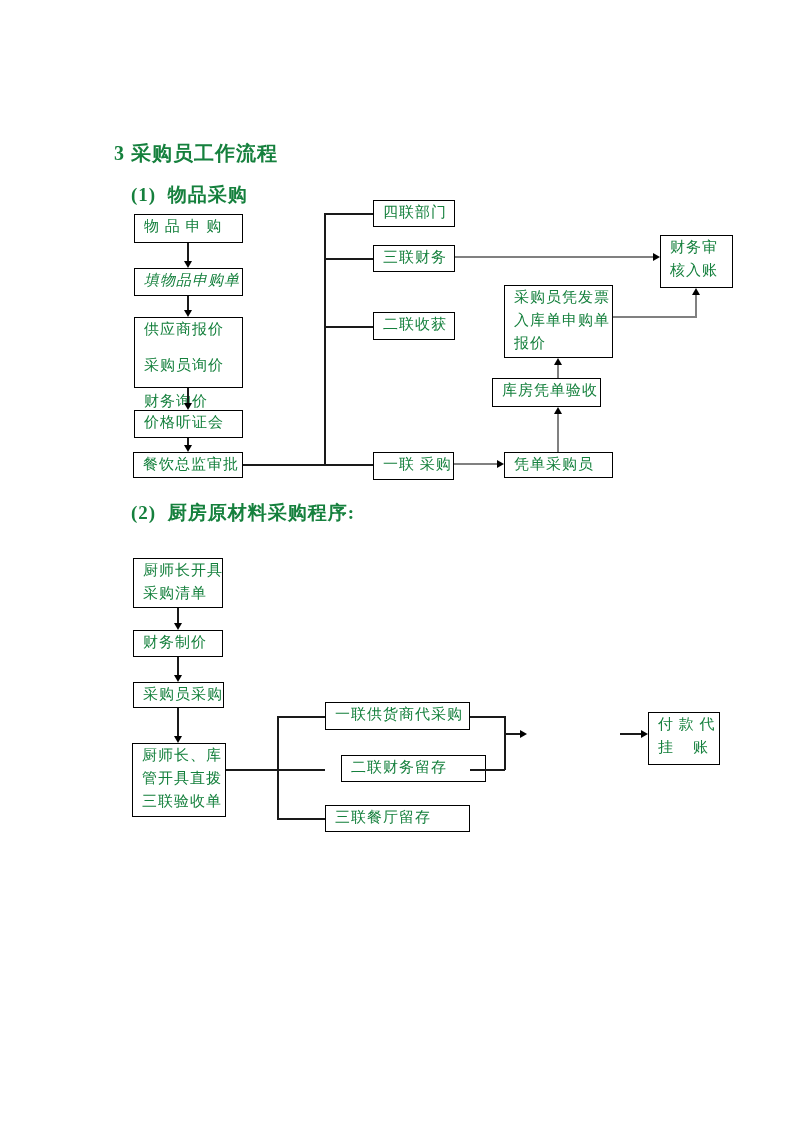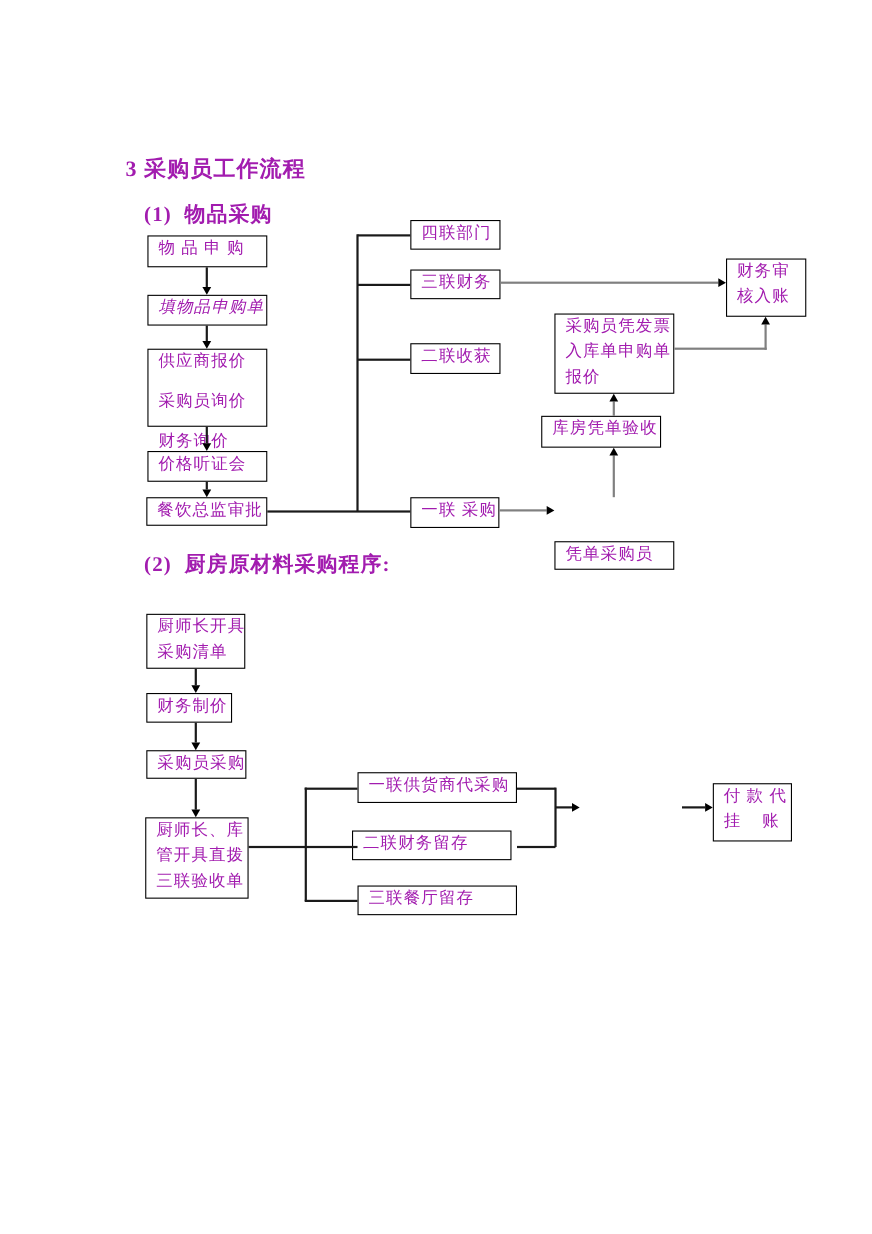--- a/index.html
+++ b/index.html
@@ -1,17 +1,17 @@
 <!DOCTYPE html>
 <html><head>
 <meta charset="utf-8">
 <style>
   html,body{margin:0;padding:0;background:#fff;}
   #page{position:relative;width:793px;height:1122px;background:#ffffff;overflow:hidden;
-        font-family:"Liberation Serif","DejaVu Serif",serif;color:#a21caf;}
+        font-family:"Liberation Serif","DejaVu Serif",serif;color:#15803d;}
   .title{position:absolute;font-weight:bold;font-size:20px;letter-spacing:1px;white-space:pre;}
   .heading{position:absolute;font-weight:bold;font-size:19px;letter-spacing:1px;white-space:pre;}
   .box{position:absolute;box-sizing:border-box;border:1px solid #000;background:#fff;
        display:flex;flex-direction:column;
        padding-left:9px;font-size:15px;letter-spacing:1px;line-height:23px;}
   .ln{white-space:pre;}
   .hl{position:absolute;height:1.5px;background:#1a1a1a;}
   .vl{position:absolute;width:1.5px;background:#1a1a1a;}
   .hg{position:absolute;height:2px;background:#808080;}
   .vg{position:absolute;width:2px;background:#808080;}
@@ -78,21 +78,21 @@
   <div class="hl" style="left:325px;top:326px;width:48px;"></div>
 
   <div class="box" style="left:504px;top:285px;width:109px;height:73px;">
     <div class="ln">采购员凭发票</div>
     <div class="ln">入库单申购单</div>
     <div class="ln">报价</div>
   </div>
   <div class="box" style="left:492px;top:378px;width:109px;height:29px;">
     <div class="ln">库房凭单验收</div>
   </div>
-  <div class="box" style="left:504px;top:452px;width:109px;height:26px;margin-top:40px;">
+  <div class="box" style="left:504px;top:452px;width:109px;height:26px;">
     <div class="ln">凭单采购员</div>
   </div>
   <div class="box" style="left:660px;top:235px;width:73px;height:53px;">
     <div class="ln">财务审</div>
     <div class="ln">核入账</div>
   </div>
 
   <div class="hg" style="left:455px;top:256px;width:198px;"></div>
   <div class="ah-r" style="left:653px;top:253px;"></div>
 
@@ -105,21 +105,21 @@
   <div class="vg" style="left:557px;top:365px;height:13px;"></div>
   <div class="ah-u" style="left:554px;top:358px;"></div>
 
   <div class="hg" style="left:454px;top:463px;width:43px;"></div>
   <div class="ah-r" style="left:497px;top:460px;"></div>
 
   <div class="box" style="left:133px;top:558px;width:90px;height:50px;">
     <div class="ln">厨师长开具</div>
     <div class="ln">采购清单</div>
   </div>
-  <div class="box" style="left:133px;top:630px;width:78px;height:27px;">
+  <div class="box" style="left:133px;top:630px;width:90px;height:27px;">
     <div class="ln">财务制价</div>
   </div>
   <div class="box" style="left:133px;top:682px;width:91px;height:26px;">
     <div class="ln">采购员采购</div>
   </div>
   <div class="box" style="left:132px;top:743px;width:94px;height:74px;">
     <div class="ln">厨师长、库</div>
     <div class="ln">管开具直拨</div>
     <div class="ln">三联验收单</div>
   </div>
@@ -127,21 +127,21 @@
   <div class="vl" style="left:177px;top:608px;height:15px;"></div>
   <div class="ah-d" style="left:174px;top:623px;"></div>
   <div class="vl" style="left:177px;top:657px;height:18px;"></div>
   <div class="ah-d" style="left:174px;top:675px;"></div>
   <div class="vl" style="left:177px;top:708px;height:28px;"></div>
   <div class="ah-d" style="left:174px;top:736px;"></div>
 
   <div class="box" style="left:325px;top:702px;width:145px;height:28px;">
     <div class="ln">一联供货商代采购</div>
   </div>
-  <div class="box" style="left:320px;top:755px;width:145px;height:27px;">
+  <div class="box" style="left:341px;top:755px;width:145px;height:27px;">
     <div class="ln">二联财务留存</div>
   </div>
   <div class="box" style="left:325px;top:805px;width:145px;height:27px;">
     <div class="ln">三联餐厅留存</div>
   </div>
 
   <div class="hl" style="left:226px;top:769px;width:99px;"></div>
   <div class="vl" style="left:277px;top:716px;height:103px;"></div>
   <div class="hl" style="left:277px;top:716px;width:48px;"></div>
   <div class="hl" style="left:277px;top:818px;width:48px;"></div>

